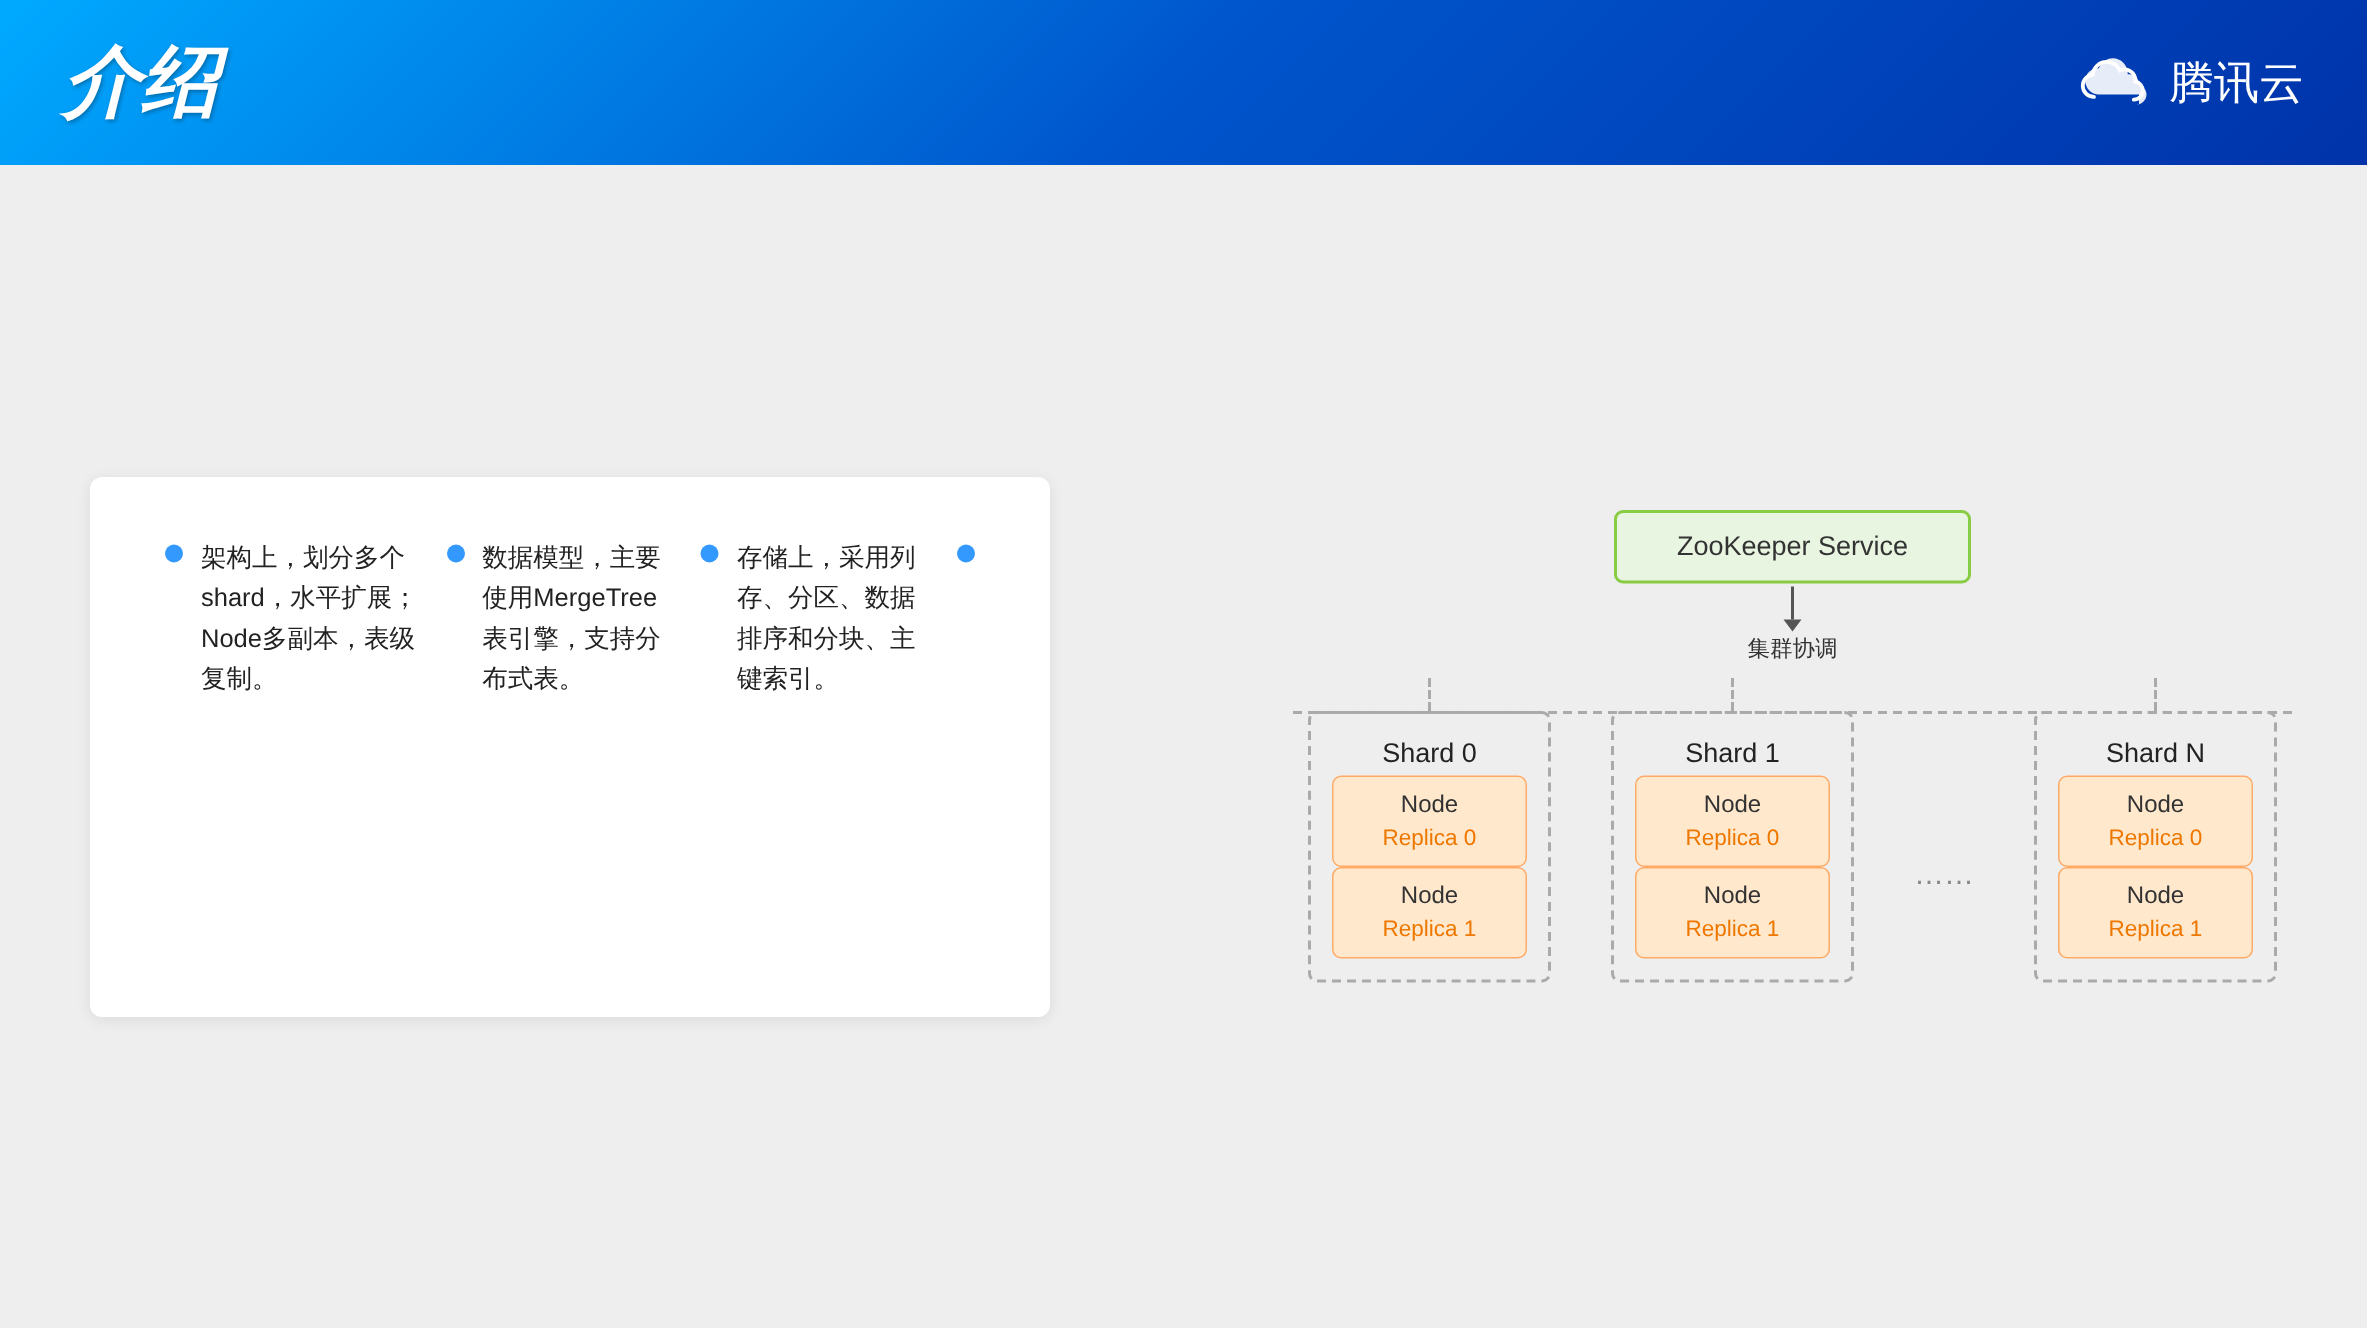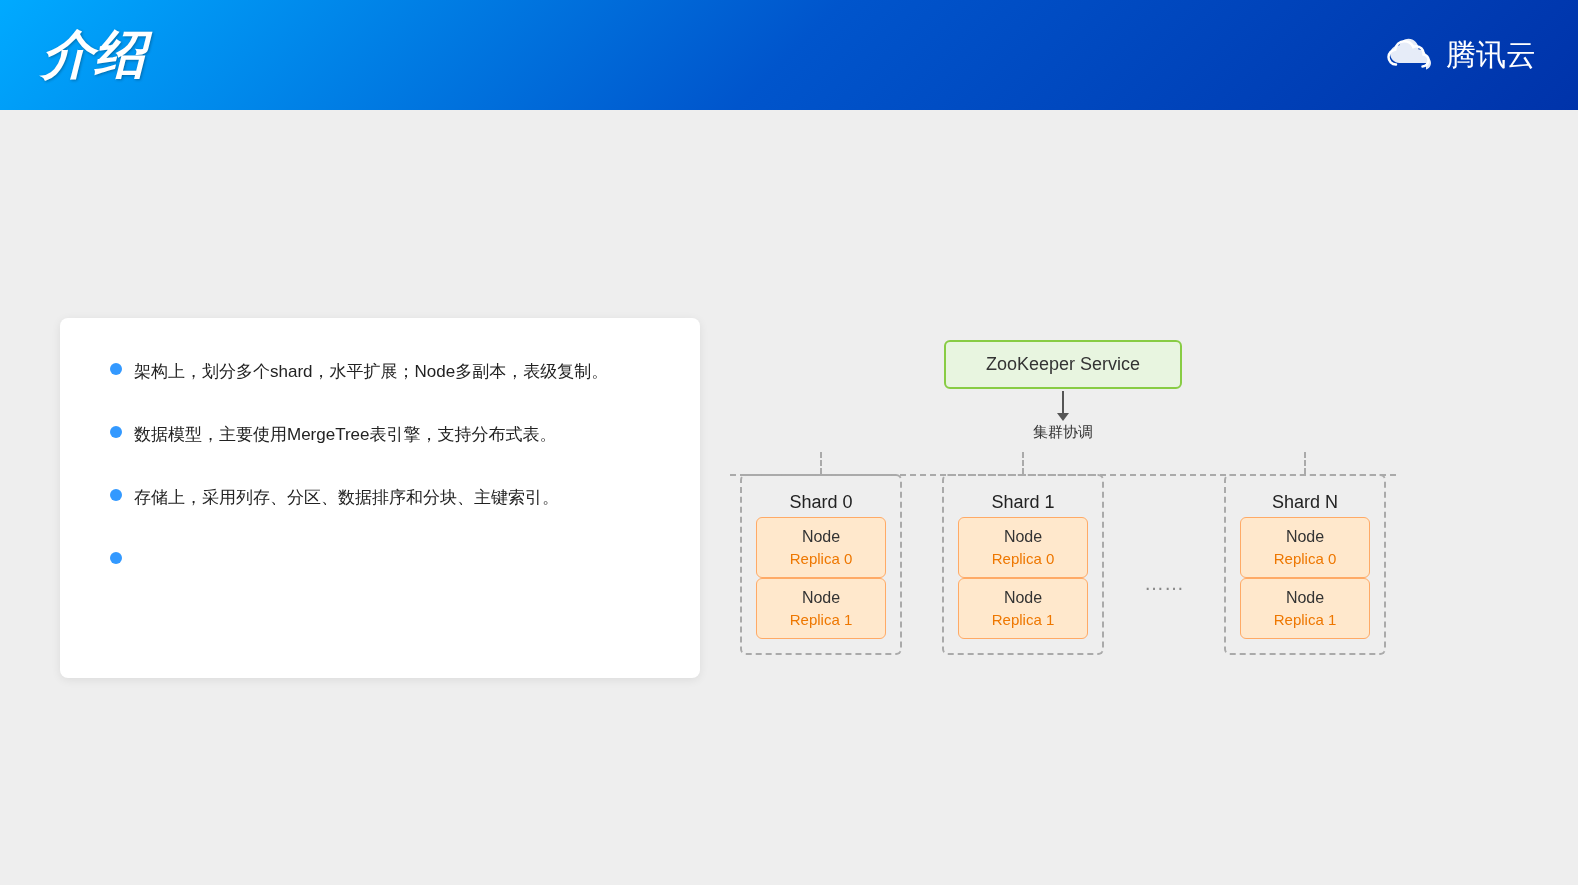--- a/index.html
+++ b/index.html
@@ -92,22 +92,22 @@
     }
     .card-title {
       font-size: 30px;
       font-weight: bold;
       color: #1155aa;
       font-style: italic;
     }
     .bullet-list {
       list-style: none;
       display: flex;
-      flex-direction: column;
-      gap: 36px;
+      flex-direction: row;
+      gap: 16px;
     }
     .bullet-item {
       display: flex;
       align-items: flex-start;
       gap: 12px;
       font-size: 17px;
       color: #222;
       line-height: 1.6;
     }
     .bullet-dot {
@@ -117,21 +117,21 @@
       border-radius: 50%;
       flex-shrink: 0;
       margin-top: 5px;
     }
 
     
     .right-diagram {
       flex: 1;
       display: flex;
       flex-direction: column;
-      align-items: flex-start;
+      align-items: flex-end;
       position: relative;
     }
 
     
     .zookeeper-box {
       background: #e8f5e0;
       border: 2px solid #88cc44;
       border-radius: 6px;
       padding: 12px 40px;
       font-size: 18px;

